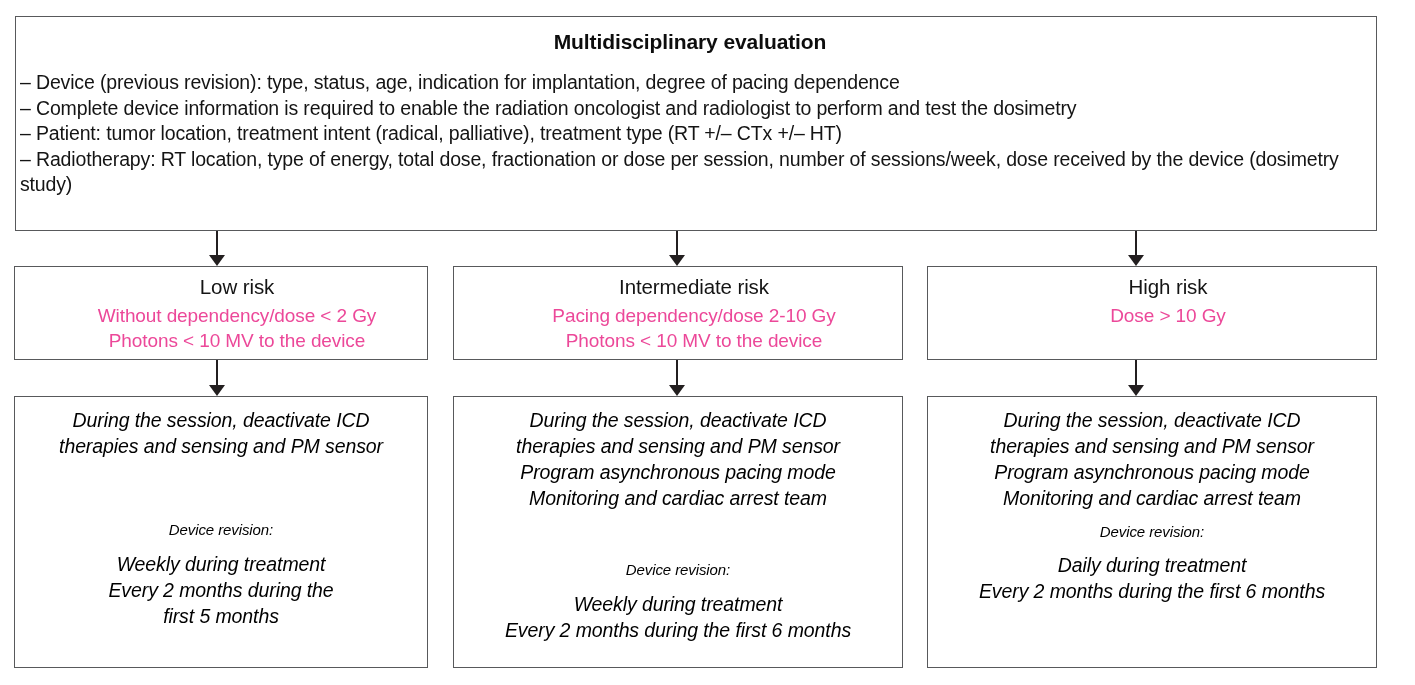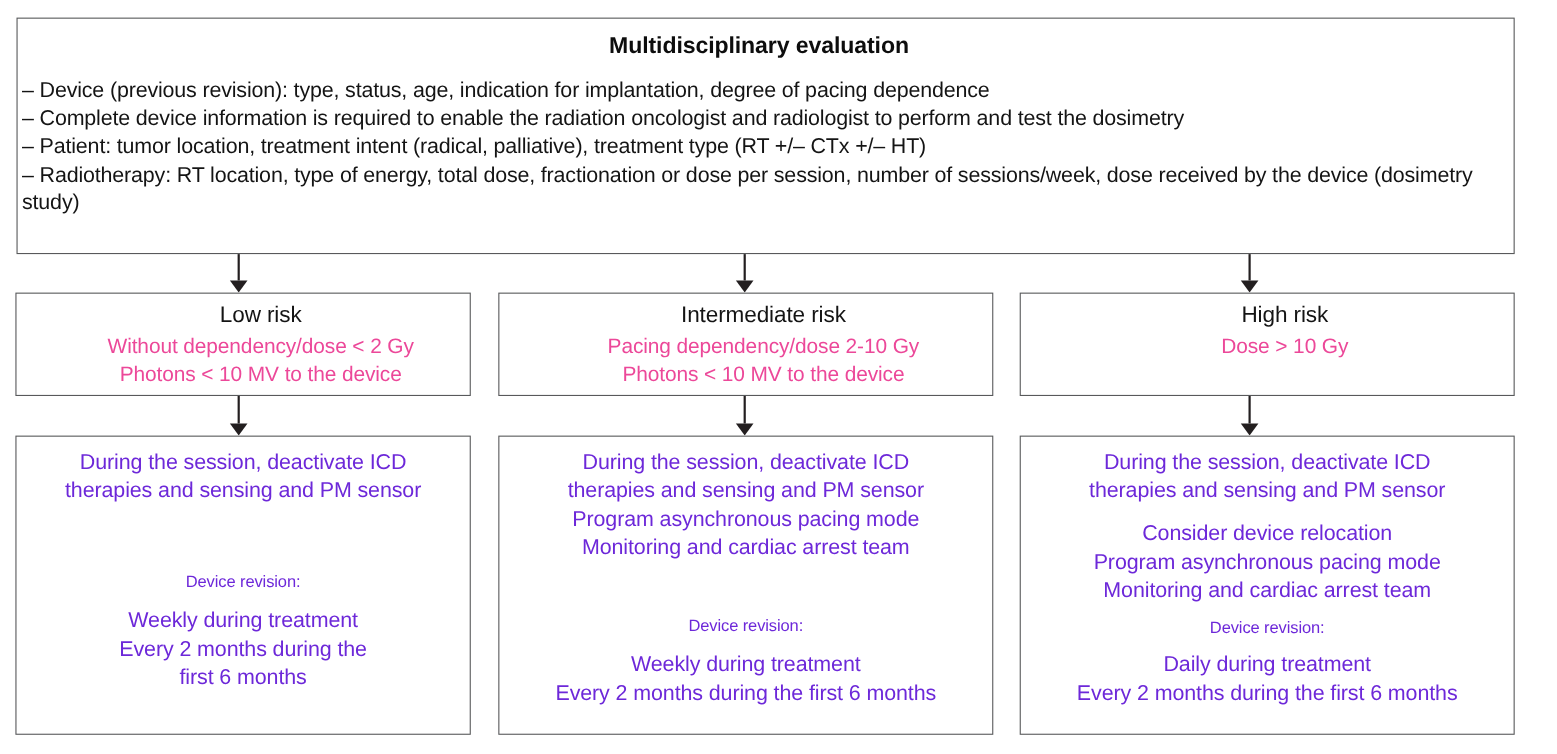--- a/index.html
+++ b/index.html
@@ -79,22 +79,23 @@
   
   .action-box {
     top: 396px;
     height: 272px;
     text-align: center;
     padding-top: 4px;
   }
   .action-line {
     font-size: 19.5px;
     line-height: 26px;
-    color: #6d28d9;
-    letter-spacing: -0.1px;
+    color: #000000;
+    letter-spacing: -0.1px;
+    font-style: italic;
   }
   .action-line.gap-before-sm { margin-top: 13px; }
   .action-line.gap-before-xs { margin-top: 6px; }
   .action-line.heading {
     font-size: 15px;
     margin-top: 26px;
     margin-bottom: 8px;
   }
   .action-line.heading.tight2 {
     margin-top: 8px;
@@ -194,37 +195,36 @@
     <div class="shaft"></div>
     <div class="head"></div>
   </div>
 
   <div class="box action-box col-1">
     <div class="action-line gap-before-xs">During the session, deactivate ICD</div>
     <div class="action-line">therapies and sensing and PM sensor</div>
     <div class="action-line heading" style="margin-top:58px;">Device revision:</div>
     <div class="action-line gap-before-xs">Weekly during treatment</div>
     <div class="action-line">Every 2 months during the</div>
-    <div class="action-line">first 6 months</div>
+    <div class="action-line">first 5 months</div>
   </div>
 
   <div class="box action-box col-2">
     <div class="action-line gap-before-xs">During the session, deactivate ICD</div>
     <div class="action-line">therapies and sensing and PM sensor</div>
     <div class="action-line">Program asynchronous pacing mode</div>
     <div class="action-line">Monitoring and cardiac arrest team</div>
     <div class="action-line heading" style="margin-top:46px;">Device revision:</div>
     <div class="action-line gap-before-xs">Weekly during treatment</div>
     <div class="action-line">Every 2 months during the first 6 months</div>
   </div>
 
   <div class="box action-box col-3">
     <div class="action-line gap-before-xs">During the session, deactivate ICD</div>
     <div class="action-line">therapies and sensing and PM sensor</div>
-    <div class="action-line gap-before-sm">Consider device relocation</div>
     <div class="action-line">Program asynchronous pacing mode</div>
     <div class="action-line">Monitoring and cardiac arrest team</div>
     <div class="action-line heading tight2">Device revision:</div>
     <div class="action-line gap-before-xs">Daily during treatment</div>
     <div class="action-line">Every 2 months during the first 6 months</div>
   </div>
 
 </div>
 
 </body></html>

